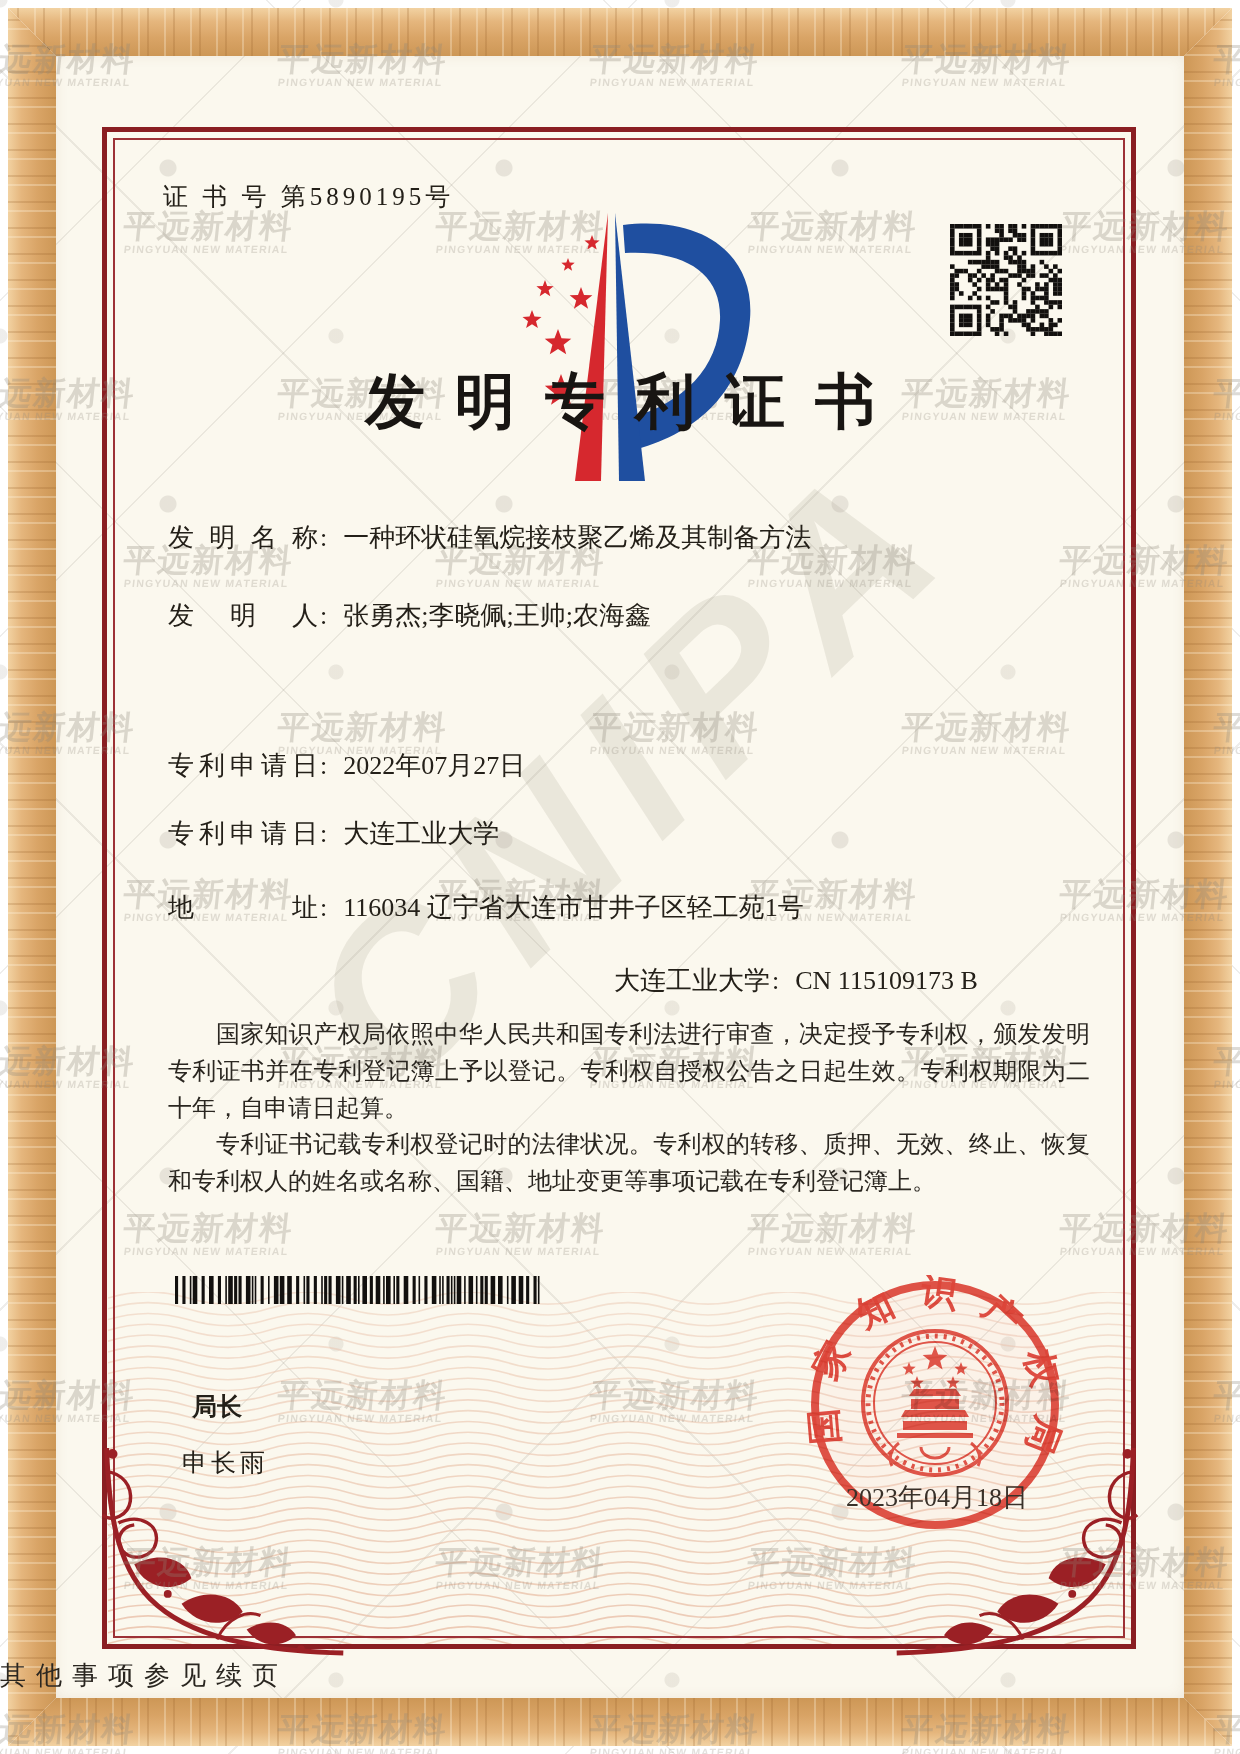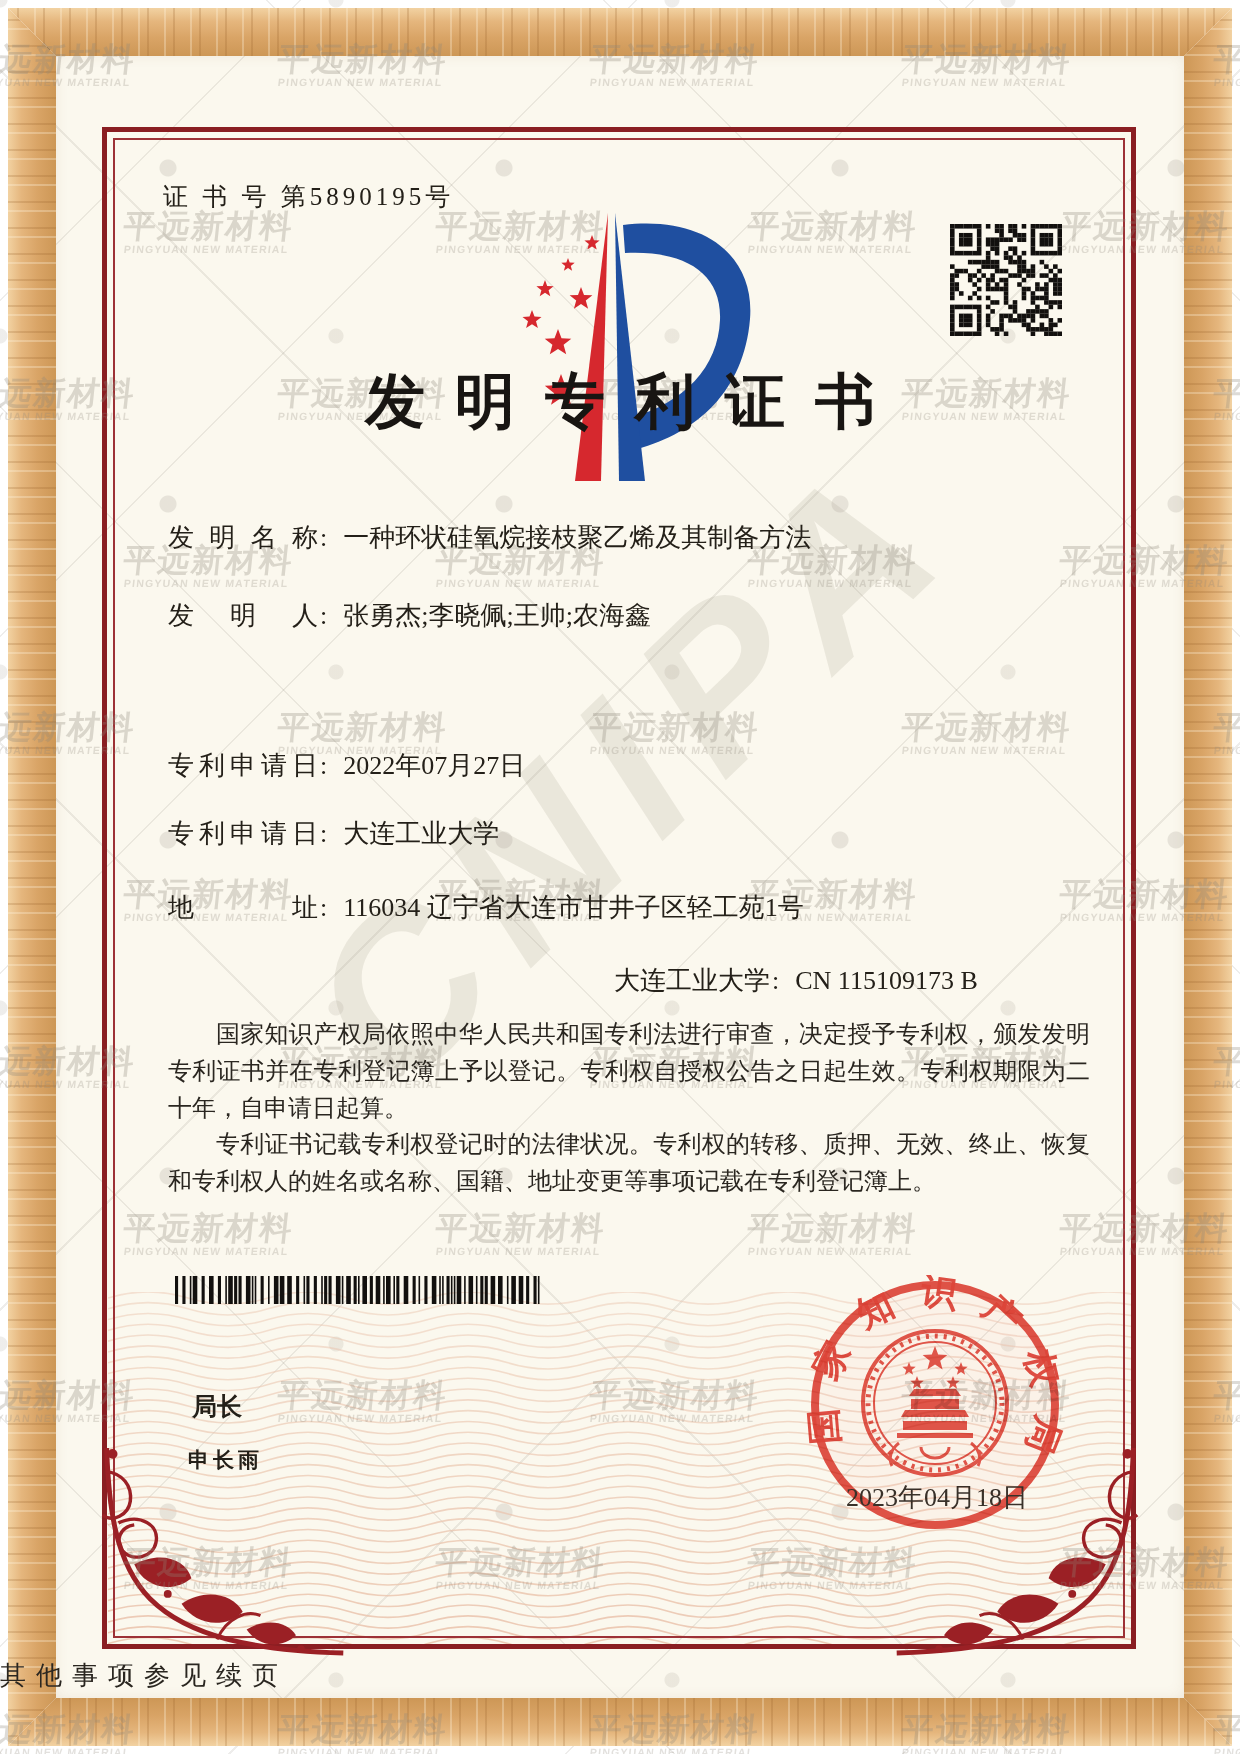--- a/index.html
+++ b/index.html
@@ -76,21 +76,21 @@
          letter-spacing:30px;text-indent:30px;color:#181512;white-space:nowrap;}
   .row{position:absolute;left:168px;z-index:7;font-size:26px;color:#242019;white-space:nowrap;}
   .flabel{display:inline-block;width:150px;text-align:justify;text-align-last:justify;}
   .fcolon{display:inline-block;margin:0 16px 0 2px;}
   .grant-no-group{position:absolute;left:446px;top:0;white-space:nowrap;}
   .para{position:absolute;left:168px;width:922px;z-index:7;font-size:24px;line-height:37px;
         text-align:justify;text-indent:2em;color:#2a2620;margin:0;}
   #barcode{left:175px;top:1276px;}
   #officer-title{left:192px;top:1390px;font-size:25px;font-weight:600;
         font-family:"Liberation Sans","DejaVu Sans",sans-serif;color:#242019;}
-  #officer-name{left:188px;top:1446px;font-size:21px;font-weight:700;letter-spacing:4px;
+  #officer-name{left:182px;top:1446px;font-size:25px;font-weight:400;letter-spacing:4px;
         font-family:"Liberation Sans","DejaVu Sans",sans-serif;color:#242019;}
   #signature{left:340px;top:1316px;z-index:7;}
   #seal{left:805px;top:1275px;z-index:8;mix-blend-mode:multiply;}
   #page-no{left:0;top:1596px;width:1240px;text-align:center;font-size:22px;color:#2a2620;}
   #footer-note{left:0;top:1658px;width:1240px;font-size:26px;
         letter-spacing:10px;color:#2a2620;}
 </style>
 </head>
 <body>
 

